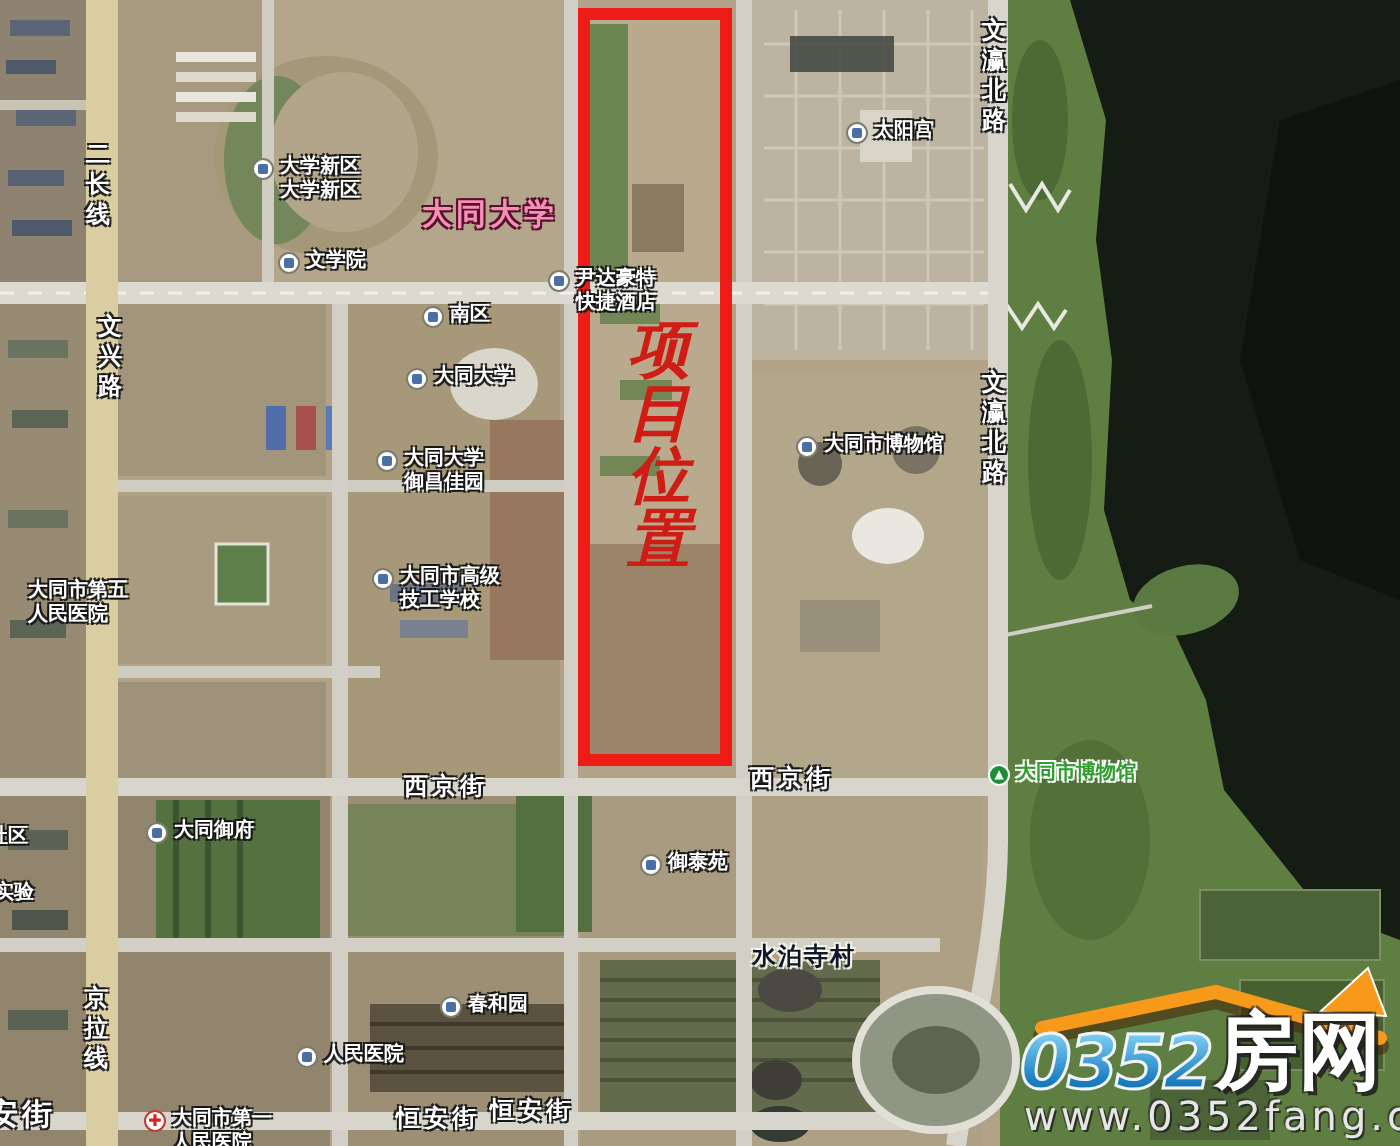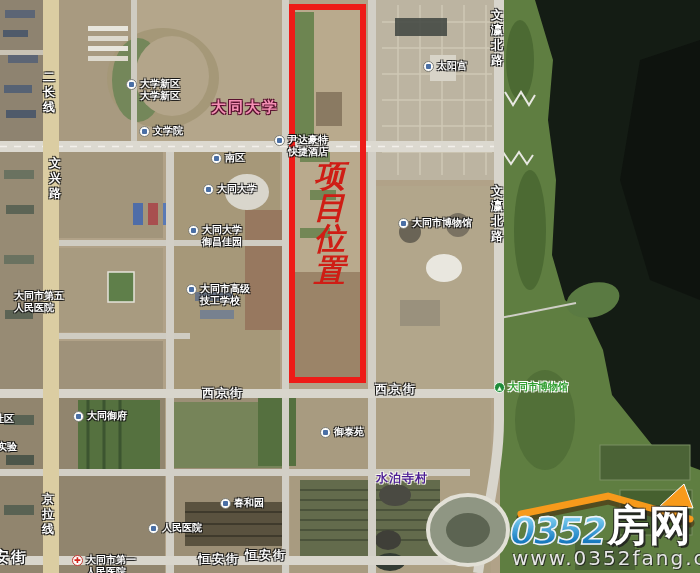--- a/index.html
+++ b/index.html
@@ -16,21 +16,21 @@
   .lbl .ln{display:block;}
   .road-h{font-size:12px;letter-spacing:2px;}
   .road-h-lg{font-size:15px;letter-spacing:2px;}
   .road-v{font-size:12px;}
   .road-v .txt{width:14px;white-space:normal;word-break:break-all;line-height:1.25;}
   .area{font-size:15px;letter-spacing:2px;color:#f590b4;
         text-shadow:1px 1px 0 #58102e,-1px 1px 0 #58102e,1px -1px 0 #58102e,-1px -1px 0 #58102e;}
   .park{color:#2f9e2f;
         text-shadow:1px 1px 0 rgba(255,255,255,.95),-1px 1px 0 rgba(255,255,255,.95),
                     1px -1px 0 rgba(255,255,255,.95),-1px -1px 0 rgba(255,255,255,.95);}
-  .village{font-size:12px;color:#4c1d95;letter-spacing:1px;
+  .village{font-size:12px;color:#0f172a;letter-spacing:1px;
         text-shadow:1px 1px 0 rgba(255,255,245,.85),-1px 1px 0 rgba(255,255,245,.7),
                     1px -1px 0 rgba(255,255,245,.7),-1px -1px 0 rgba(255,255,245,.7);}
   
   .icon{flex:none;width:11px;height:11px;margin-top:1px;border-radius:50%;
         display:inline-flex;align-items:center;justify-content:center;
         background:#fdfdfb;border:1px solid #7c7c74;box-sizing:border-box;text-shadow:none;}
   .ic-building::after{content:"";width:5px;height:5px;background:#4a6fa5;border-radius:1px;}
   .ic-hospital{border-color:#c23a34;}
   .ic-hospital::after{content:"✚";color:#d3251d;font-size:8px;line-height:1;font-weight:bold;}
   .ic-tree{background:#1e8c3a;border-color:#f2fff2;}

